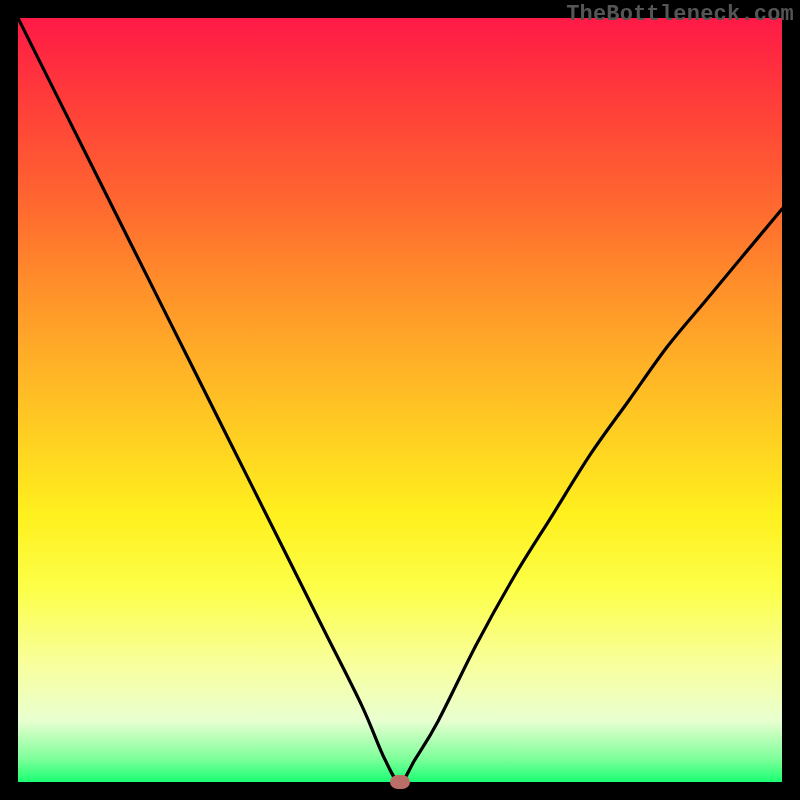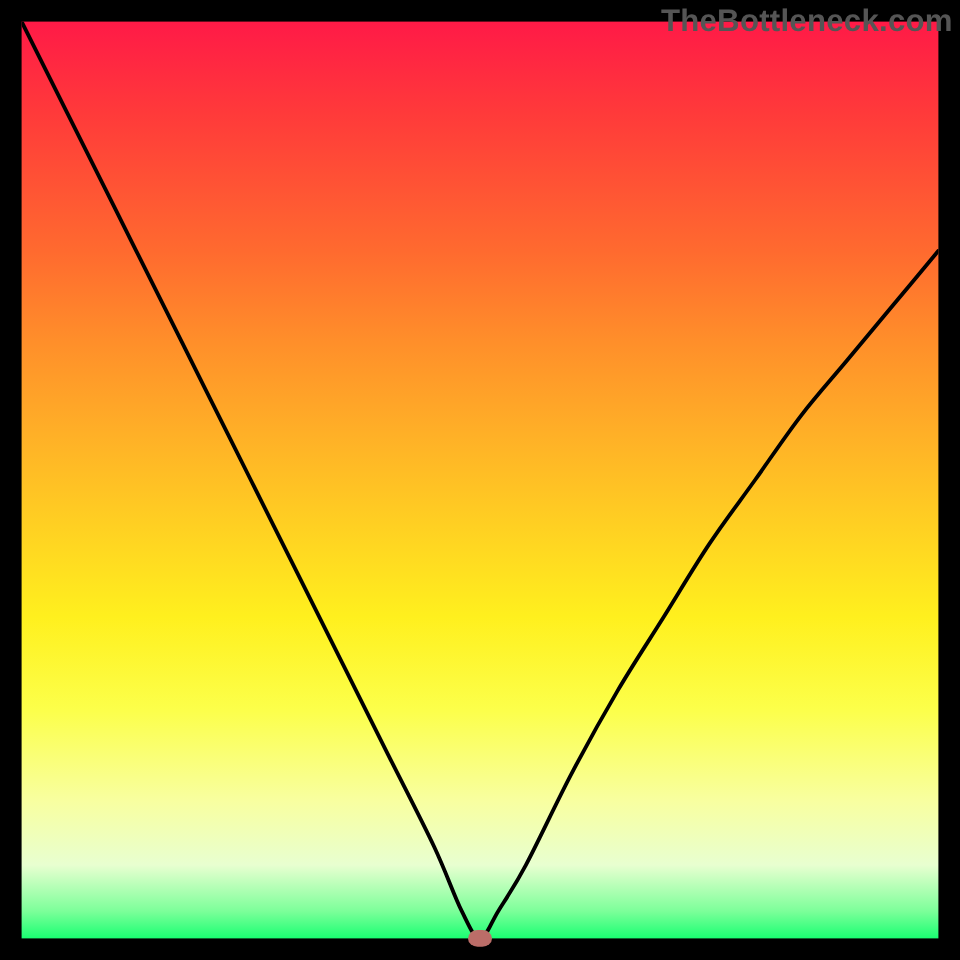--- a/index.html
+++ b/index.html
@@ -39,24 +39,25 @@
       #e8ffd0 92%,
       #7dff9a 97%,
       #1aff72 100%
     );
   }
   .watermark {
     position: absolute;
     top: 2px;
     right: 6px;
     color: #555;
-    font-size: 26px;
+    font-size: 22px;
     font-weight: 600;
     letter-spacing: 0.2px;
     user-select: none;
+    font-family: Liberation Mono, monospace;
   }
   svg.curve {
     position: absolute;
     left: 0;
     top: 0;
   }
   .marker {
     position: absolute;
     width: 20px;
     height: 14px;

